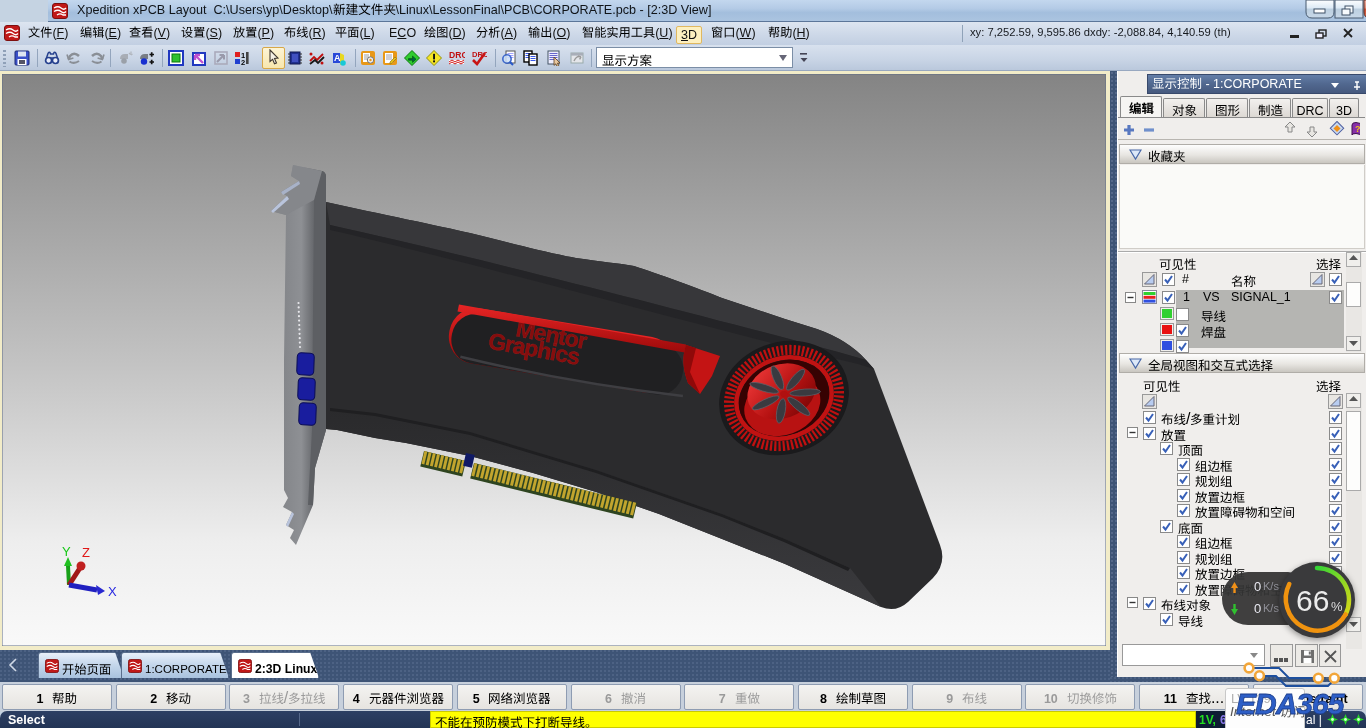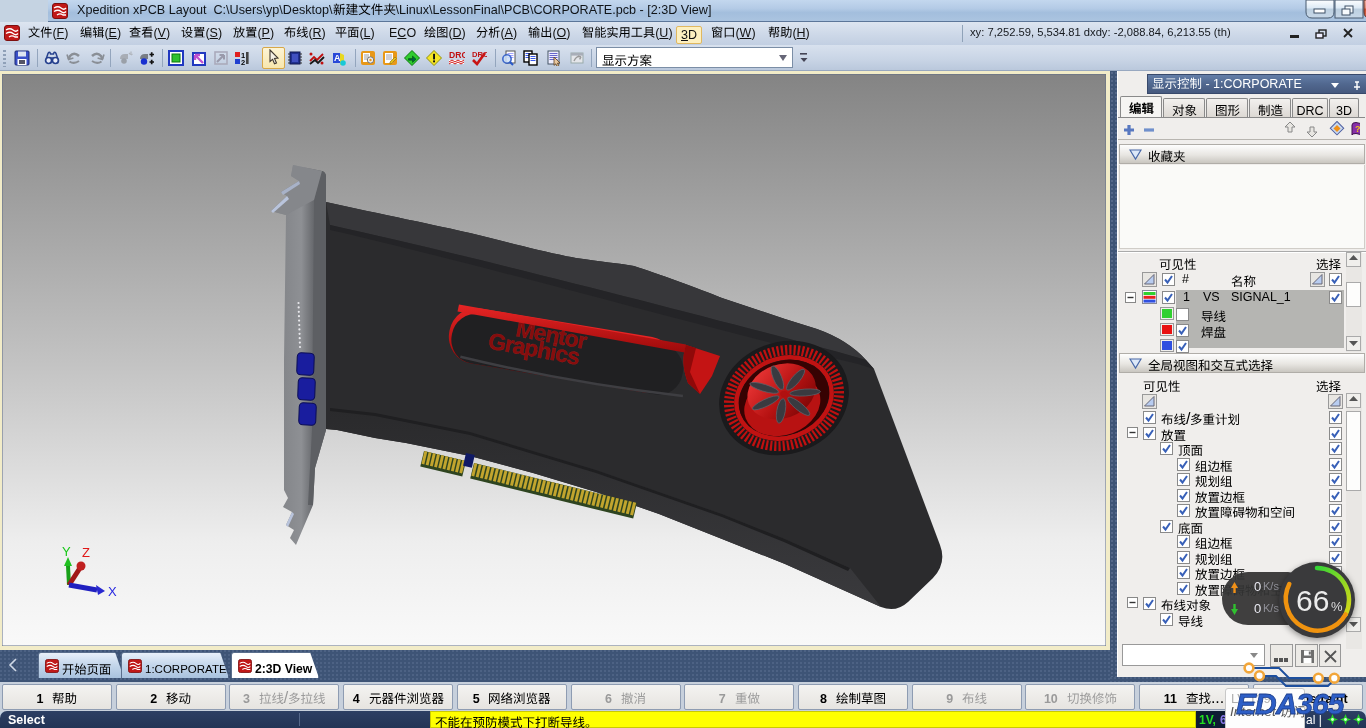--- a/index.html
+++ b/index.html
@@ -217,21 +217,21 @@
     <div style="position:absolute;left:676px;top:4px;font-size:12.5px;color:#111;background:#fdf0c0;border:1px solid #e0b860;border-radius:2px;padding:1px 4px;"><span style="text-decoration:underline">3</span>D</div>
     <div style="position:absolute;left:711px;top:4px;font-size:12.5px;color:#111;"><svg style="width:24.4px;height:12.2px;vertical-align:-0.12em;" viewBox="0 0 2000 1000" fill="#000">
         <use href="#g7a97" transform="translate(0,880) scale(1,-1)"></use>
         <use href="#g53e3" transform="translate(1000,880) scale(1,-1)"></use>
       </svg>(<span style="text-decoration:underline">W</span>)</div>
     <div style="position:absolute;left:768px;top:4px;font-size:12.5px;color:#111;"><svg style="width:24.4px;height:12.2px;vertical-align:-0.12em;" viewBox="0 0 2000 1000" fill="#000">
         <use href="#g5e2e" transform="translate(0,880) scale(1,-1)"></use>
         <use href="#g52a9" transform="translate(1000,880) scale(1,-1)"></use>
       </svg>(<span style="text-decoration:underline">H</span>)</div>
     <div style="position:absolute;left:962px;top:3px;width:1px;height:17px;background:#8fa2b8"></div>
-    <div style="position:absolute;left:970px;top:4px;font-size:11.2px;color:#15191e;white-space:nowrap">xy: 7,252.59, 5,534.81 dxdy: -2,088.84, 6,213.55 (th)</div>
+    <div style="position:absolute;left:970px;top:4px;font-size:11.2px;color:#15191e;white-space:nowrap">xy: 7,252.59, 9,595.86 dxdy: -2,088.84, 4,140.59 (th)</div>
     <svg class="abs" style="left:1288px;top:4px" width="74" height="14" viewBox="0 0 74 14">
 <rect x="2" y="9" width="9" height="3" fill="#222"></rect>
 <rect x="31" y="4" width="7" height="6" fill="none" stroke="#222" stroke-width="1.4"></rect>
 <rect x="28" y="7" width="7" height="5" fill="#eef" stroke="#222" stroke-width="1.4"></rect>
 <path d="M56 3 L64 11 M64 3 L56 11" stroke="#222" stroke-width="1.8"></path>
     </svg>
   </div>
 <div style="position:absolute;left:0;top:45px;width:1366px;height:26px;background:linear-gradient(180deg,#d8e1ee 0%,#c8d4e5 60%,#bac8dc 100%);border-bottom:1px solid #98a8c0;">
     <div style="position:absolute;left:3px;top:5px;width:3px;height:17px;background:repeating-linear-gradient(180deg,#8fa0b8 0 2px,transparent 2px 4px)"></div>
     <svg class="abs" style="left:14px;top:5px;" width="16" height="16" viewBox="0 0 16 16">
@@ -986,21 +986,21 @@
 </svg>
       <div style="position:absolute;left:23px;top:6px;white-space:nowrap"><span style="font-size:11.5px">1:CORPORATE</span></div>
     </div>
     <div style="position:absolute;left:231px;top:2px;width:88px;height:26px;background:#ffffff;border:1px solid #5a6e8c;border-bottom:none;border-radius:3px 3px 0 0;clip-path:polygon(0 0, calc(100% - 9px) 0, 100% 100%, 0 100%);">
       <svg style="position:absolute;left:6px;top:6px" width="14" height="14" viewBox="0 0 16 16">
 <rect x="0.5" y="0.5" width="15" height="15" rx="2.5" fill="#c01818" stroke="#7d0f0f"></rect>
 <path d="M2 5 Q6 2.5 9 5 T14 5" fill="none" stroke="#fff" stroke-width="1.3"></path>
 <path d="M2 8.5 Q6 6 9 8.5 T14 8.5" fill="none" stroke="#fff" stroke-width="1.3"></path>
 <path d="M5 12 Q8 9.8 11 12 L14 12" fill="none" stroke="#fff" stroke-width="1.3"></path>
 </svg>
-      <div style="position:absolute;left:23px;top:6px;white-space:nowrap"><b style="font-size:12.2px">2:3D View</b></div>
+      <div style="position:absolute;left:23px;top:6px;white-space:nowrap"><b style="font-size:12.2px">2:3D Linux</b></div>
     </div>
   </div>
 <div style="position:absolute;left:1110px;top:677px;width:256px;height:5px;background-color:#3e5476;background-image:radial-gradient(circle at 1px 1px,#4d6284 1px,transparent 1.2px);background-size:4px 4px;"></div>
 <div style="position:absolute;left:0;top:682px;width:1366px;height:30px;background:#c7d0dc;">
     <div style="position:absolute;left:2.0px;top:2px;width:110px;height:26px;background:linear-gradient(180deg,#f4f3f1,#e6e4e0);border:1px solid #8e9cb2;border-radius:2px;text-align:center;padding-top:4px;color:#000;white-space:nowrap;"><span style="font-size:12.5px;font-weight:bold;color:#000">1</span>&nbsp; <svg style="width:25.0px;height:12.5px;vertical-align:-0.12em;" viewBox="0 0 2000 1000" fill="#000">
         <use href="#g5e2e" transform="translate(0,880) scale(1,-1)"></use>
         <use href="#g52a9" transform="translate(1000,880) scale(1,-1)"></use>
       </svg></div>
     <div style="position:absolute;left:115.7px;top:2px;width:110px;height:26px;background:linear-gradient(180deg,#f4f3f1,#e6e4e0);border:1px solid #8e9cb2;border-radius:2px;text-align:center;padding-top:4px;color:#000;white-space:nowrap;"><span style="font-size:12.5px;font-weight:bold;color:#000">2</span>&nbsp; <svg style="width:25.0px;height:12.5px;vertical-align:-0.12em;" viewBox="0 0 2000 1000" fill="#000">
         <use href="#g79fb" transform="translate(0,880) scale(1,-1)"></use>

